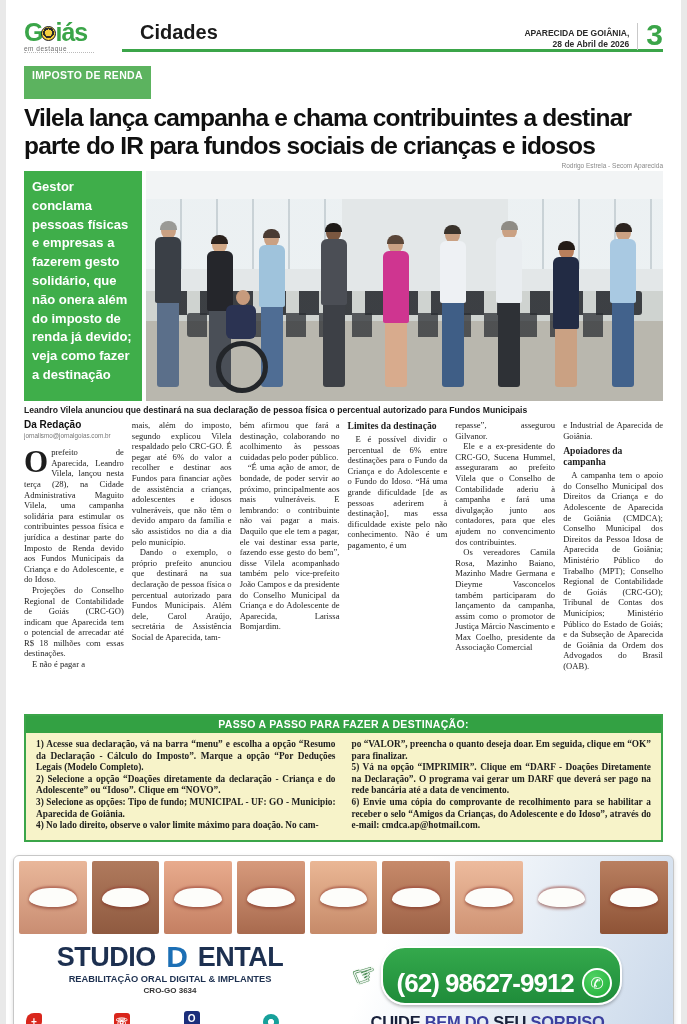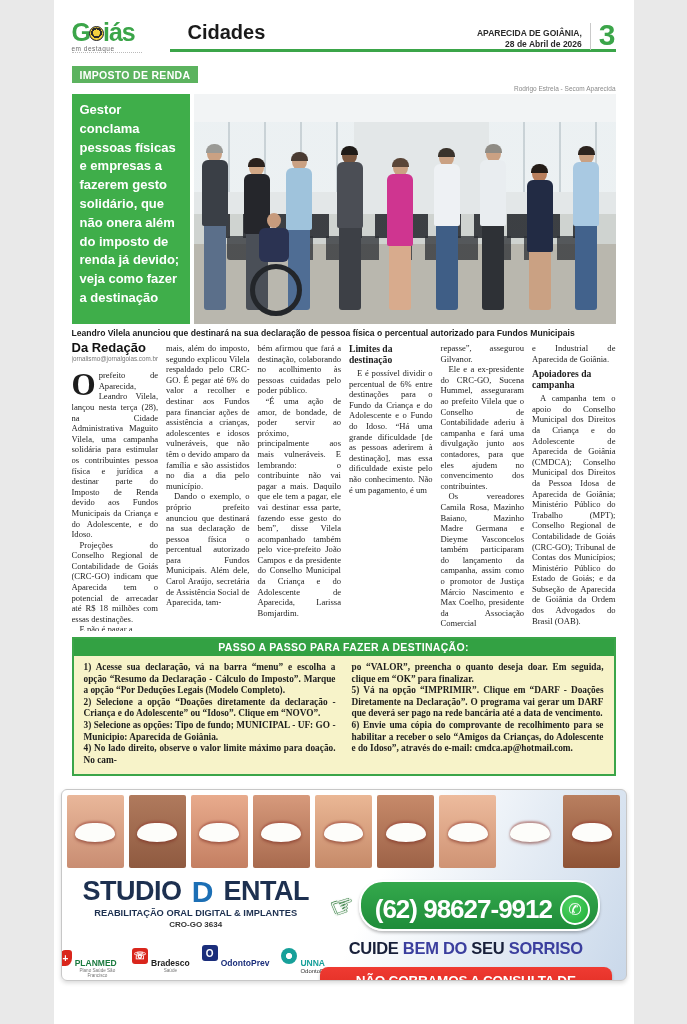--- a/index.html
+++ b/index.html
@@ -1,34 +1,34 @@
 <!DOCTYPE html>
 <html><head>
 <meta charset="utf-8">
 <style>
   * { margin:0; padding:0; box-sizing:border-box; }
   html,body { background:#e9e9e9; }
   body { font-family:"Liberation Serif", serif; }
-  .page { position:relative; width:580px; height:1024px; margin:0 auto; background:#fff; overflow:hidden; padding:18px 18px 0 18px; }
+  .page { position:relative; width:675px; height:1024px; margin:0 auto; background:#fff; overflow:hidden; padding:18px 18px 0 18px; }
 
   
   .header { position:relative; height:44px; }
   .logo-block { position:absolute; left:0; top:2px; width:130px; }
   .logo-line { font-family:"Liberation Sans", sans-serif; font-weight:bold; font-size:25px; color:#3ba549; letter-spacing:-1px; line-height:24px; }
   .logo-emblem { display:inline-block; width:15px; height:15px; border-radius:50%; background:radial-gradient(circle at 50% 45%, #f4d03f 0 35%, #2b2b2b 36% 55%, #f4d03f 56% 75%, #2b2b2b 76%); border:1.5px solid #1c1c1c; vertical-align:baseline; margin:0 -1px; }
   .logo-tagline { font-family:"Liberation Sans", sans-serif; font-size:6.5px; color:#6b6b6b; letter-spacing:.5px; border-bottom:1px dotted #bbb; width:70px; padding-top:1px; }
   .section-name { position:absolute; left:116px; top:3px; font-family:"Liberation Sans", sans-serif; font-weight:bold; font-size:20px; color:#1a1a1a; }
   .header-right { position:absolute; right:0; top:2px; display:flex; align-items:flex-end; gap:8px; }
   .date-block { text-align:right; font-family:"Liberation Sans", sans-serif; font-weight:bold; font-size:8.5px; line-height:11px; color:#2b2b2b; }
   .hr-sep { width:1px; height:27px; background:#c9c9c9; }
   .page-num { font-family:"Liberation Sans", sans-serif; font-weight:bold; font-size:30px; color:#3ba549; line-height:30px; }
   .header-rule { position:absolute; left:98px; right:0; top:31px; height:3px; background:#3ba549; }
 
   
-  .kicker { display:inline-block; background:#5cb35f; color:#fff; font-family:"Liberation Sans", sans-serif; font-weight:bold; font-size:10.5px; letter-spacing:.3px; padding:3px 8px 2px; margin-top:4px; }
+  .kicker { display:inline-block; background:#5cb35f; color:#fff; font-family:"Liberation Sans", sans-serif; font-weight:bold; font-size:10.5px; letter-spacing:.3px; padding:3px 8px 18px; margin-top:4px; }
   .headline { font-family:"Liberation Sans", sans-serif; font-weight:bold; font-size:24.5px; line-height:28px; letter-spacing:-0.8px; color:#101010; margin-top:5px; text-wrap:balance; }
   .photo-credit { text-align:right; font-family:"Liberation Sans", sans-serif; font-size:6.5px; color:#8a8a8a; margin:2px 0 2px; }
 
   
   .hero { display:flex; gap:4px; height:230px; }
   .standfirst { width:118px; background:#3fae4a; color:#fff; font-family:"Liberation Sans", sans-serif; font-weight:bold; font-size:13px; line-height:18.8px; padding:7px 8px; }
   .photo { position:relative; flex:1; overflow:hidden; background:linear-gradient(#f2f4f5 0 28px, #e3e7e8 28px 120px, #cfd3d0 120px 150px, #b9b7ae 150px 100%); }
   .photo .win { position:absolute; top:28px; height:70px; background:repeating-linear-gradient(90deg, #eef3f5 0 34px, #c3cdd2 34px 36px); opacity:.8; }
   .photo .chair-row { position:absolute; height:24px; background:repeating-linear-gradient(90deg, #2c2f34 0 20px, transparent 20px 33px); border-radius:3px; opacity:.9; }
   .person { position:absolute; bottom:14px; width:34px; display:flex; flex-direction:column; align-items:center; }
@@ -40,21 +40,21 @@
   .wc-body { position:absolute; width:30px; height:34px; border-radius:6px; background:#2b3352; }
   .wc-head { position:absolute; width:14px; height:15px; border-radius:50%; background:#c79b7d; }
 
   .caption { font-family:"Liberation Sans", sans-serif; font-weight:bold; font-size:8.6px; color:#1c1c1c; padding:4px 0 3px; }
 
   
   .columns { display:grid; grid-template-columns:repeat(6,1fr); column-gap:8px; height:288px; overflow:hidden; margin-top:2px; }
   .col { font-size:8.6px; line-height:10.6px; text-align:justify; color:#1d1d1d; }
   .col p { margin:0; }
   .col p.ind { text-indent:8px; }
-  .byline { font-family:"Liberation Sans", sans-serif; font-weight:bold; font-size:13px; color:#111; }
+  .byline { font-family:"Liberation Sans", sans-serif; font-weight:bold; font-size:10px; color:#111; }
   .byline-mail { font-family:"Liberation Sans", sans-serif; font-size:6.3px; color:#777; margin-bottom:6px; }
   .dropcap { float:left; font-weight:bold; font-size:31px; line-height:25px; padding:2px 3px 0 0; }
   .subhead { font-weight:bold; font-size:9.6px; line-height:11px; margin:4px 0 3px; text-align:left; }
   .subhead.first { margin-top:0; }
 
   
   .steps { margin-top:6px; border:2px solid #3ba549; background:#f7f3c9; }
   .steps-title { background:#33a143; color:#fff; text-align:center; font-family:"Liberation Sans", sans-serif; font-weight:bold; font-size:10.5px; letter-spacing:.3px; padding:2px 0 3px; }
   .steps-body { display:grid; grid-template-columns:1fr 1fr; column-gap:16px; padding:6px 10px 8px; }
   .steps-body p { font-weight:bold; font-size:9.3px; line-height:11.6px; text-align:justify; color:#1d1d1d; }
@@ -72,21 +72,21 @@
   .ad-tagline { font-family:Liberation Sans, sans-serif; font-weight:bold; font-size:9.3px; color:#1d3050; margin-top:1px; }
   .ad-cro { font-family:"Liberation Sans", sans-serif; font-weight:bold; font-size:8px; color:#333; margin-top:2px; }
   .partners { display:flex; justify-content:center; align-items:flex-start; gap:12px; margin-top:9px; }
   .pt { display:flex; align-items:center; gap:3px; font-family:"Liberation Sans", sans-serif; }
   .pt .ic { width:16px; height:16px; border-radius:3px; display:flex; align-items:center; justify-content:center; color:#fff; font-size:10px; font-weight:bold; }
   .pt .nm { font-weight:bold; font-size:8.5px; line-height:9px; text-align:left;margin-top:21px; }
   .pt .sub { font-weight:normal; font-size:4.6px; color:#777; }
   .ad-right { flex:1; text-align:center; }
   .phone-row { display:flex; align-items:center; justify-content:center; gap:4px; margin-top:4px; }
   .hand { font-size:26px; color:#fff; text-shadow:0 0 2px #2f7a3a, 1px 1px 0 #2f7a3a, -1px -1px 0 #2f7a3a; transform:rotate(-18deg); font-family:"DejaVu Sans", sans-serif; }
-  .phone-pill { display:flex; align-items:center; gap:8px; background:linear-gradient(#34a94c,#1f8c3a); border:2px solid #fff; border-radius:24px; padding:12px 8px 4px 14px; box-shadow:0 2px 3px rgba(0,0,0,.25); }
+  .phone-pill { display:flex; align-items:center; gap:8px; background:linear-gradient(#34a94c,#1f8c3a); border:2px solid #fff; border-radius:24px; padding:20px 8px 4px 14px; box-shadow:0 2px 3px rgba(0,0,0,.25); }
   .phone-num { font-family:"Liberation Sans", sans-serif; font-weight:bold; font-size:26px; letter-spacing:-1px; color:#fff; }
   .wa { width:30px; height:30px; border-radius:50%; background:radial-gradient(circle at 35% 30%, #4fd162, #1faf38); border:2px solid #fff; color:#fff; display:flex; align-items:center; justify-content:center; font-size:16px; font-family:"DejaVu Sans", sans-serif; }
   .slogan { font-family:"Liberation Sans", sans-serif; font-weight:bold; font-size:16.5px; letter-spacing:-0.3px; margin-top:8px; }
   .slogan .c1 { color:#18203a; } .slogan .c2 { color:#3b3f9e; } .slogan .c3 { color:#18203a; } .slogan .c4 { color:#3b3f9e; }
   .red-banner { display:inline-block; background:linear-gradient(#ef3b32,#d6221b); color:#fff; font-family:"Liberation Sans", sans-serif; font-weight:bold; font-size:13.5px; letter-spacing:-0.2px; border-radius:8px; padding:6px 12px; margin-top:9px; box-shadow:0 2px 3px rgba(0,0,0,.25); }
 </style>
 </head>
 <body>
 
 <div class="page">
@@ -104,20 +104,21 @@
         <div>APARECIDA DE GOIÂNIA,</div>
         <div>28 de Abril de 2026</div>
       </div>
       <div class="hr-sep"></div>
       <div class="page-num">3</div>
     </div>
   </div>
 
   
   <div class="kicker">IMPOSTO DE RENDA</div>
+  <h1 class="headline">Vilela lança campanha e chama contribuintes a destinar parte do IR para fundos sociais de crianças e idosos</h1>
   <div class="photo-credit">Rodrigo Estrela - Secom Aparecida</div>
 
   
   <div class="hero">
     <div class="standfirst">Gestor conclama pessoas físicas e empresas a fazerem gesto solidário, que não onera além do imposto de renda já devido; veja como fazer a destinação</div>
     <div class="photo">
       <div class="win" style="left:0;width:38%;"></div>
       <div class="win" style="right:0;width:30%;"></div>
       <div class="chair-row" style="left:4%;right:4%;bottom:86px;"></div>
       <div class="chair-row" style="left:8%;right:8%;bottom:64px;opacity:.75;"></div>

